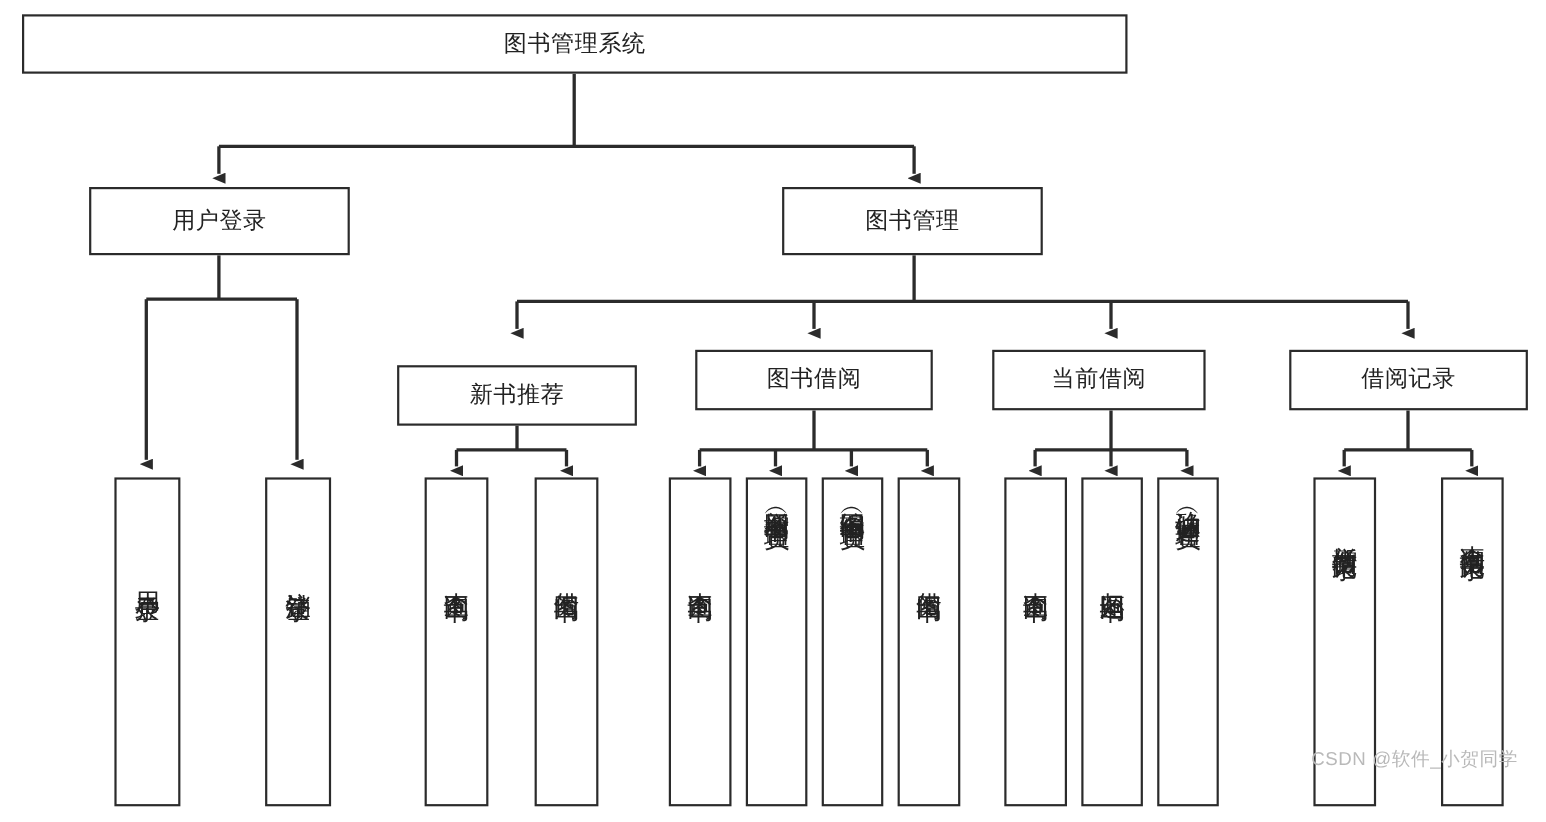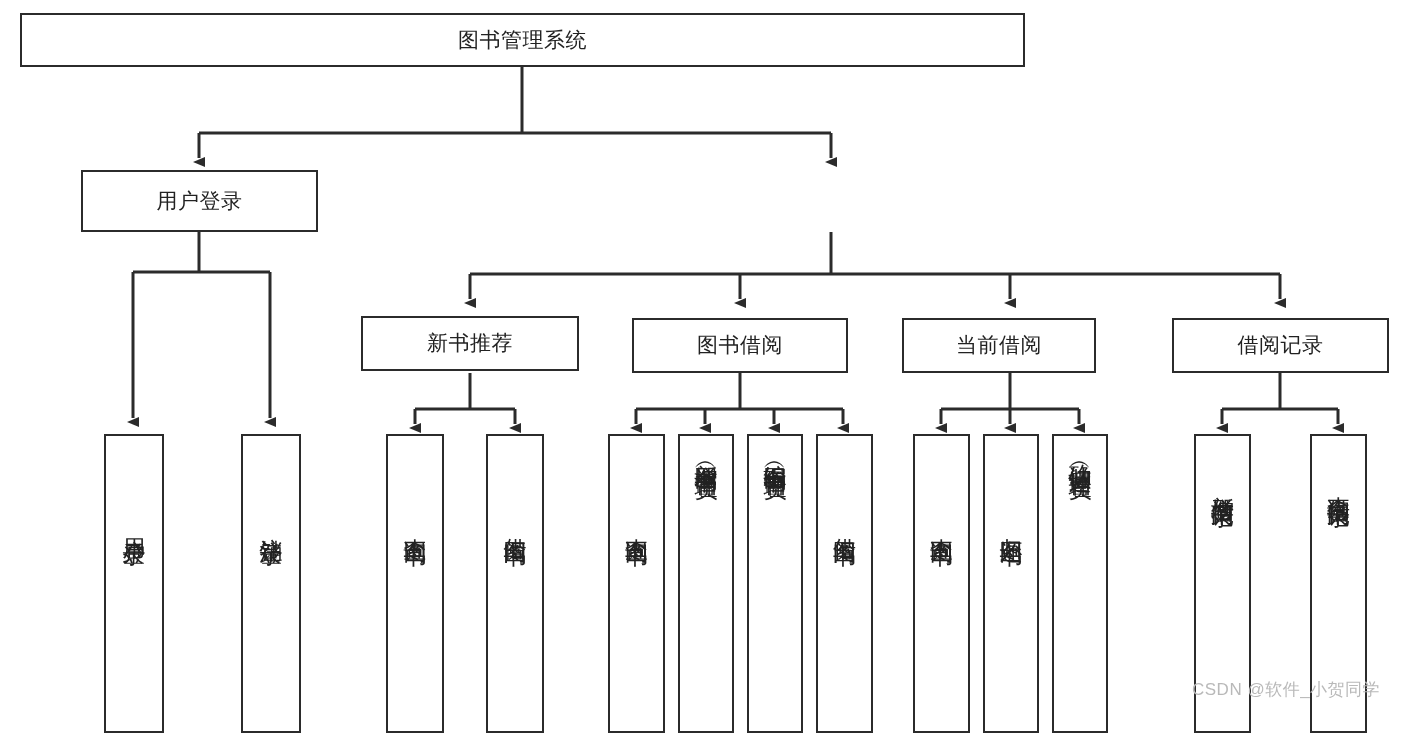--- a/index.html
+++ b/index.html
@@ -117,22 +117,25 @@
     </g>
   </svg>
 
   <div class="node horiz" style="left:20px; top:13px; width:1005px; height:54px;">
     <span class="node-label">图书管理系统</span>
   </div>
 
   <div class="node horiz" style="left:81px; top:170px; width:237px; height:62px;">
     <span class="node-label">用户登录</span>
   </div>
+  <div class="node horiz" style="left:711px; top:170px; width:237px; height:62px;">
+    <span class="node-label">图书管理</span>
+  </div>
 
-  <div class="node horiz" style="left:361px; top:316px; width:218px; height:55px;">
+  <div class="node horiz" style="left:361px; top:332px; width:218px; height:55px;">
     <span class="node-label">新书推荐</span>
   </div>
   <div class="node horiz" style="left:632px; top:318px; width:216px; height:55px;">
     <span class="node-label">图书借阅</span>
   </div>
   <div class="node horiz" style="left:902px; top:318px; width:194px; height:55px;">
     <span class="node-label">当前借阅</span>
   </div>
   <div class="node horiz" style="left:1172px; top:318px; width:217px; height:55px;">
     <span class="node-label">借阅记录</span>

